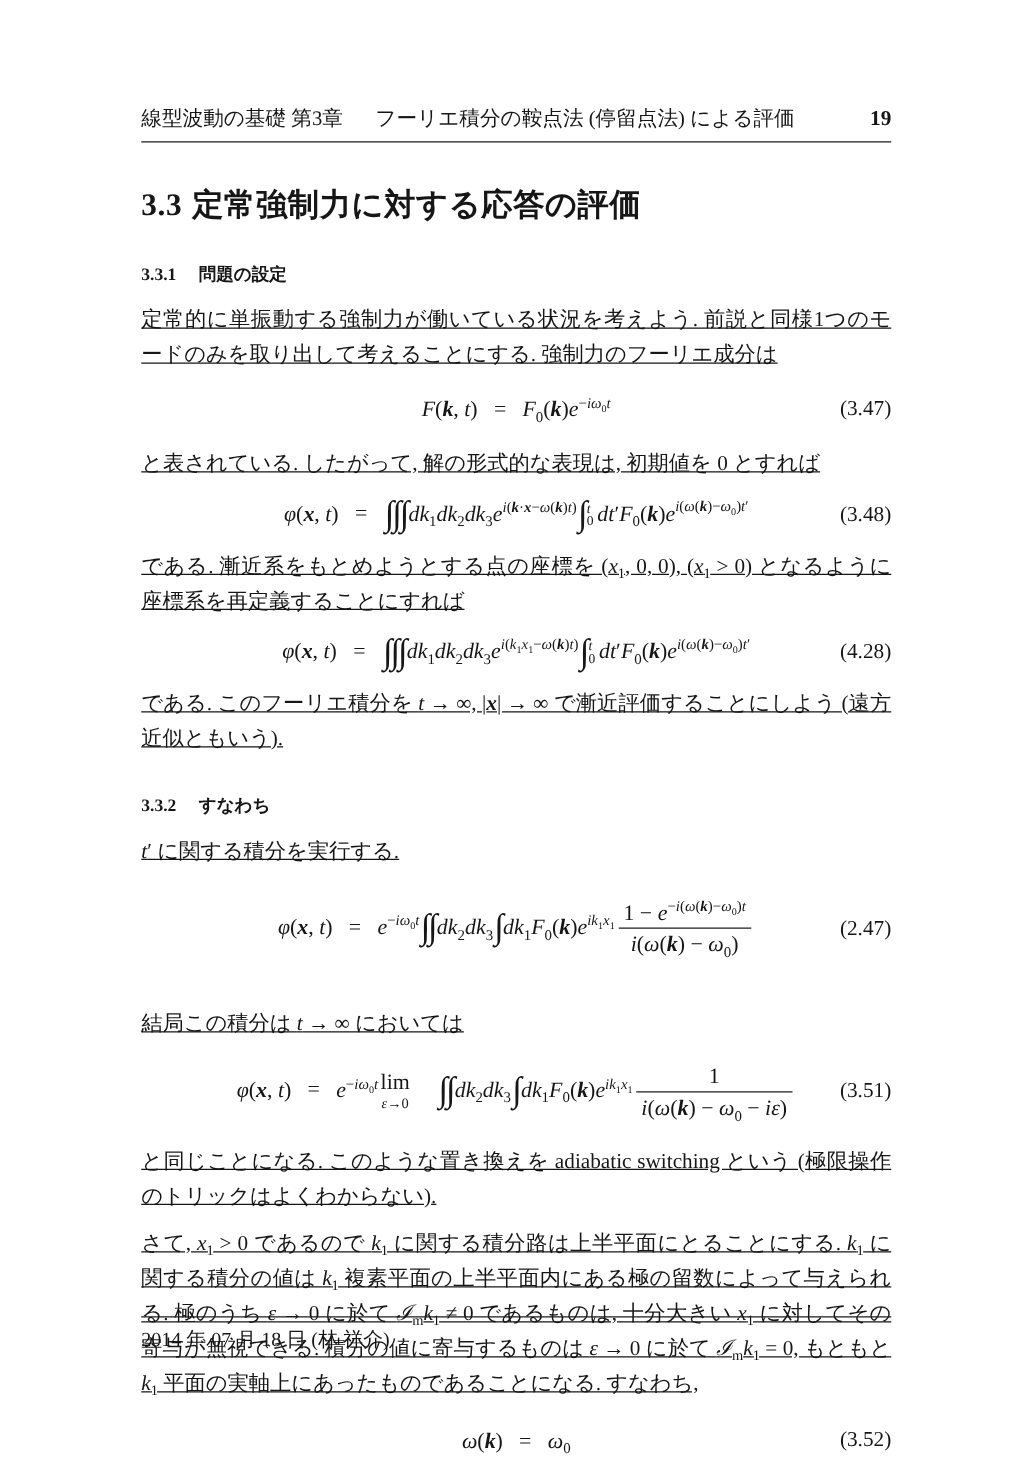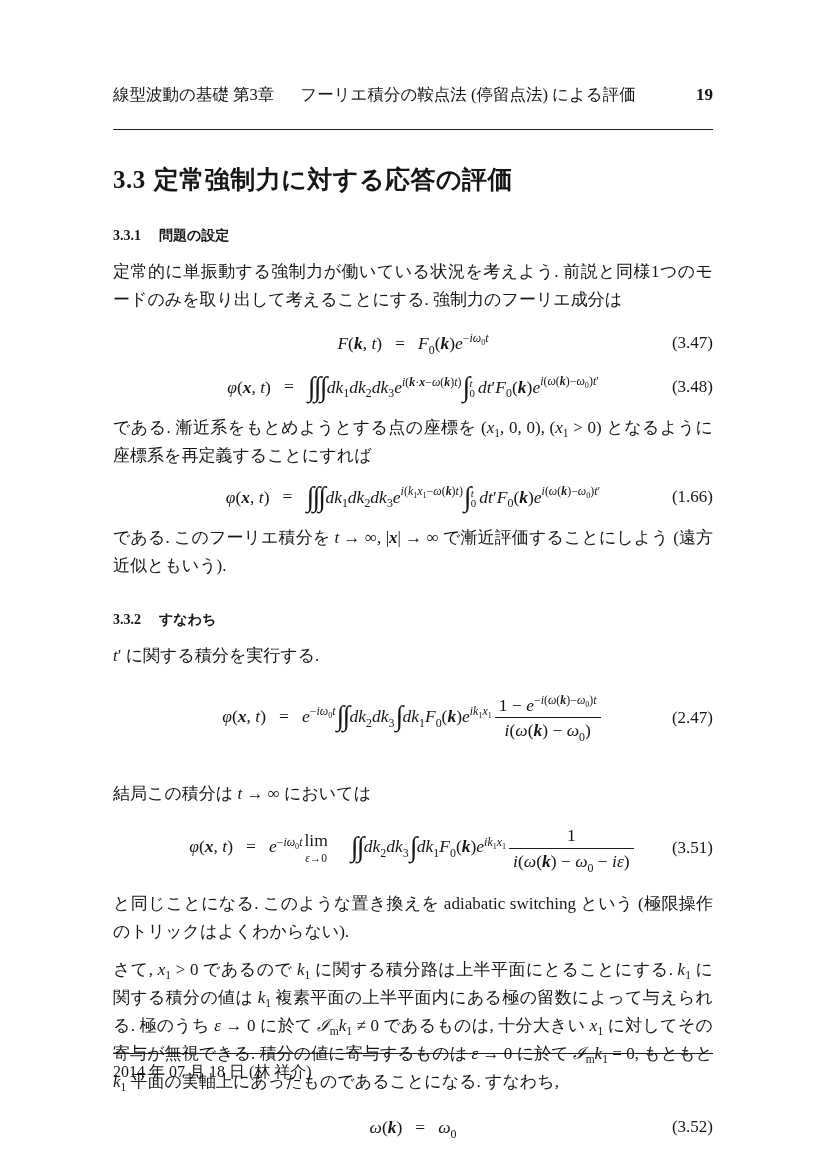--- a/index.html
+++ b/index.html
@@ -6,37 +6,37 @@
   html,body { background:#ffffff; }
   .page {
     position:relative; width:826px; height:1169px; background:#fff;
     font-family:"Liberation Serif","DejaVu Serif",serif;
     color:#161616; overflow:hidden;
   }
   .content { position:absolute; left:113px; top:0; width:600px; }
 
   
   .pg-header {
-    margin-top:84px; padding-bottom:23px; border-bottom:1.5px solid #1c1c1c;
+    margin-top:84px; padding-bottom:7px; border-bottom:1.5px solid #1c1c1c;
     display:flex; justify-content:space-between; align-items:baseline;
     font-size:16.5px; white-space:nowrap;
   }
   .hgap { margin-left:26px; }
   .pgnum { font-weight:bold; font-size:17px; }
 
   
   .sec { margin-top:33px; font-size:25px; font-weight:bold; letter-spacing:0.5px; }
   .sec .secnum { margin-right:8px; }
   .sub { margin-top:31px; font-size:14px; font-weight:bold; }
   .sub .secnum { margin-right:18px; }
 
   
   .para {
     margin-top:13px; font-size:17px; line-height:28px;
-    text-align:justify; text-justify:inter-ideograph;
+    text-align:justify; text-justify:inter-ideograph;text-decoration:underline;
   }
   .gap-top { margin-top:10px; }
 
   
   .eq { position:relative; text-align:center; margin:16px 0; font-size:17.5px; line-height:1.45; }
   .eq .body { display:inline-block; vertical-align:middle; }
   .eq .tag { position:absolute; right:0; top:50%; transform:translateY(-50%); font-size:17px; }
   .eq-348, .eq-349 { margin:13px 0; }
   .eq-350 { margin:20px 0 34px; }
   .eq-351 { margin:12px 0; }
@@ -87,37 +87,38 @@
       <span class="secnum">3.3.1</span><span>問題の設定</span>
     </h2>
 
     <p class="para">定常的に単振動する強制力が働いている状況を考えよう. 前説と同様1つのモードのみを取り出して考えることにする. 強制力のフーリエ成分は</p>
 
     <div class="eq">
       <span class="body"><i>F</i>(<span class="bk">k</span>, <i>t</i>)<span class="rel">=</span><i>F</i><sub>0</sub>(<span class="bk">k</span>)<i>e</i><sup>−<i>iω</i><sub>0</sub><i>t</i></sup></span>
       <span class="tag">(3.47)</span>
     </div>
 
+    <p class="para">と表されている. したがって, 解の形式的な表現は, 初期値を 0 とすれば</p>
 
     <div class="eq eq-348">
       <span class="body"><i>φ</i>(<span class="bk">x</span>, <i>t</i>)<span class="rel">=</span><span class="big">∫∫∫</span><i>dk</i><sub>1</sub><i>dk</i><sub>2</sub><i>dk</i><sub>3</sub><i>e</i><sup><i>i</i>(<span class="bk">k</span>·<span class="bk">x</span>−<i>ω</i>(<span class="bk">k</span>)<i>t</i>)</sup><span class="big">∫</span><span class="lims">
             <span><i>t</i></span>
             <span>0</span>
           </span><i>dt</i>′<i>F</i><sub>0</sub>(<span class="bk">k</span>)<i>e</i><sup><i>i</i>(<i>ω</i>(<span class="bk">k</span>)−<i>ω</i><sub>0</sub>)<i>t</i>′</sup></span>
       <span class="tag">(3.48)</span>
     </div>
 
     <p class="para">である. 漸近系をもとめようとする点の座標を (<i>x</i><sub>1</sub>, 0, 0), (<i>x</i><sub>1</sub> &gt; 0) となるように座標系を再定義することにすれば</p>
 
     <div class="eq eq-349">
       <span class="body"><i>φ</i>(<span class="bk">x</span>, <i>t</i>)<span class="rel">=</span><span class="big">∫∫∫</span><i>dk</i><sub>1</sub><i>dk</i><sub>2</sub><i>dk</i><sub>3</sub><i>e</i><sup><i>i</i>(<i>k</i><sub>1</sub><i>x</i><sub>1</sub>−<i>ω</i>(<span class="bk">k</span>)<i>t</i>)</sup><span class="big">∫</span><span class="lims">
             <span><i>t</i></span>
             <span>0</span>
           </span><i>dt</i>′<i>F</i><sub>0</sub>(<span class="bk">k</span>)<i>e</i><sup><i>i</i>(<i>ω</i>(<span class="bk">k</span>)−<i>ω</i><sub>0</sub>)<i>t</i>′</sup></span>
-      <span class="tag">(1.66)</span>
+      <span class="tag">(4.28)</span>
     </div>
 
     <p class="para">である. このフーリエ積分を <i>t</i> → ∞, |<span class="bk">x</span>| → ∞ で漸近評価することにしよう (遠方近似ともいう).</p>
 
     <h2 class="sub">
       <span class="secnum">3.3.2</span><span>すなわち</span>
     </h2>
 
     <p class="para"><i>t</i>′ に関する積分を実行する.</p>
 

